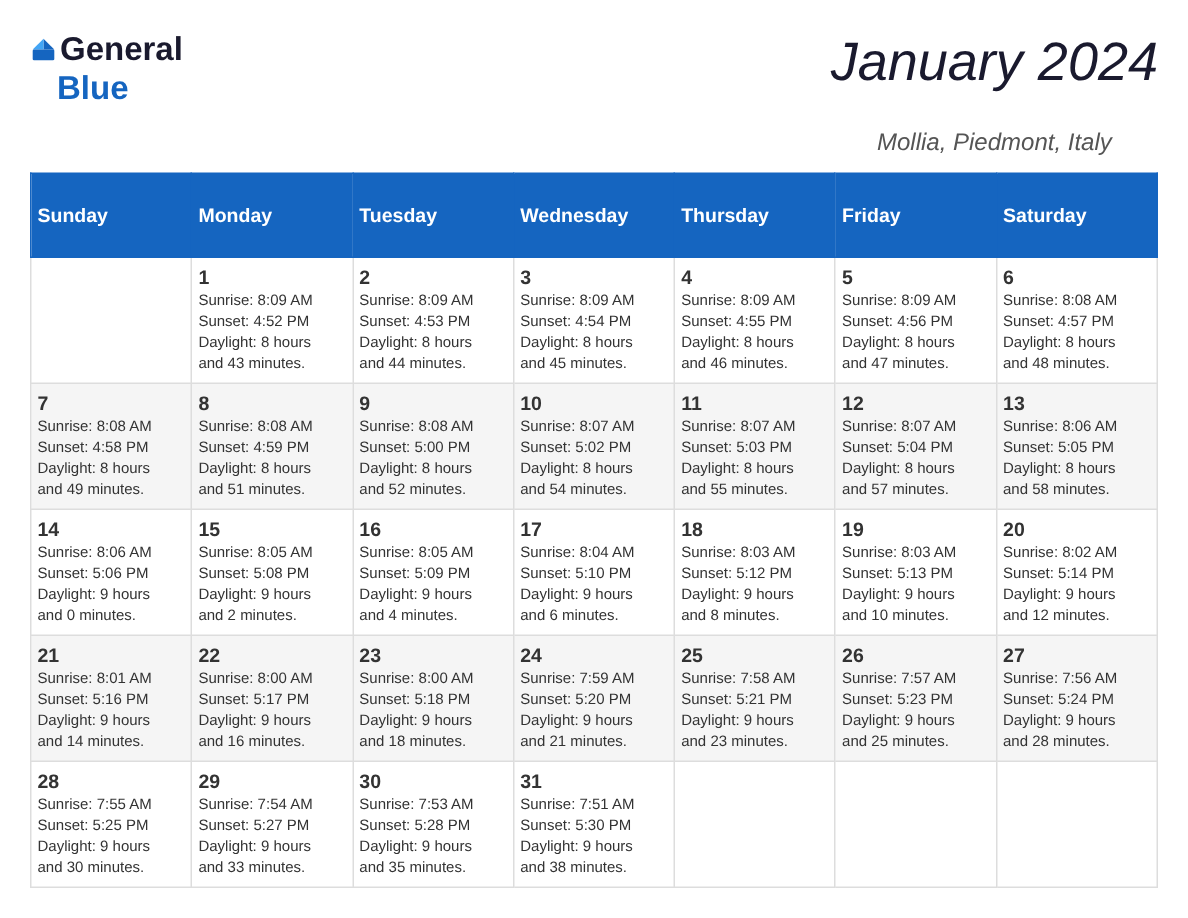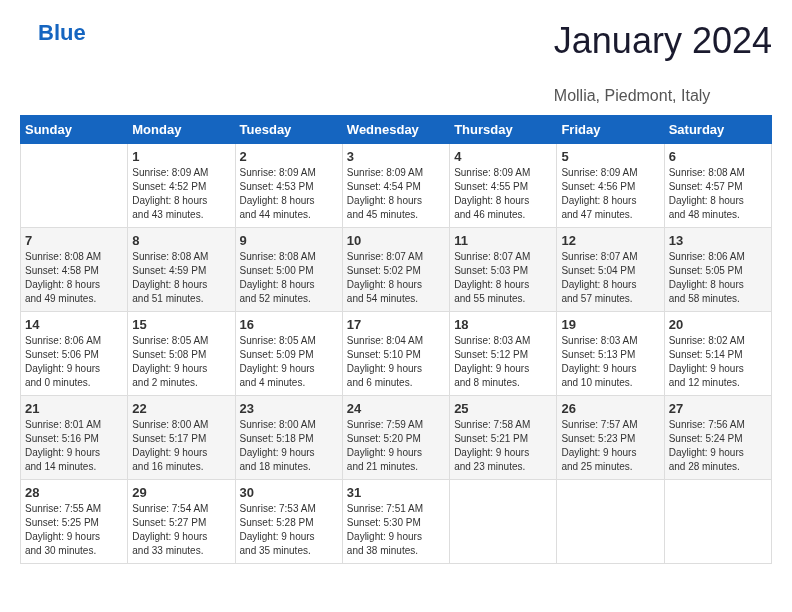--- a/index.html
+++ b/index.html
@@ -26,42 +26,43 @@
       width: 18px;
       height: 18px;
       margin-right: 2px;
       vertical-align: middle;
     }
     .logo-row {
       display: flex;
       align-items: center;
     }
     .title-section {
-      text-align: left;
+      text-align: center;
+      font-style: italic;
     }
     .month-title {
       font-size: 36px;
       font-weight: normal;
       color: #1a1a2e;
     }
     .subtitle {
       font-size: 16px;
       color: #555;
       margin-top: 25px;
     }
     table {
       width: 100%;
       border-collapse: collapse;
     }
     thead tr th {
       background: #1565c0;
       color: #fff;
       font-size: 13px;
       font-weight: bold;
-      padding: 6px 4px;
+      padding: 20px 4px;
       text-align: left;
       border: 1px solid #1565c0;
     }
     tbody tr td {
       vertical-align: top;
       padding: 5px 4px;
       border: 1px solid #ddd;
       width: 14.28%;
       font-size: 11px;
       color: #333;
@@ -84,20 +85,28 @@
     }
     .empty-cell {
       background: #fff !important;
     }
   </style>
 </head>
 <body>
 
 <div class="header">
   <div class="logo">
+    <div class="logo-row">
+      <svg class="logo-icon" viewBox="0 0 20 20" xmlns="http://www.w3.org/2000/svg">
+        <polygon points="10,2 18,10 10,10" fill="#1565c0"></polygon>
+        <polygon points="10,2 2,10 10,10" fill="#42a5f5"></polygon>
+        <rect x="2" y="10" width="16" height="8" fill="#1565c0" rx="1"></rect>
+      </svg>
+      <span style="font-size:22px;font-weight:bold;color:#1a1a2e;">General</span>
+    </div>
     <span style="font-size:22px;font-weight:bold;color:#1565c0;margin-left:18px;">Blue</span>
   </div>
   <div class="title-section">
     <div class="month-title">January 2024</div>
     <div class="subtitle">Mollia, Piedmont, Italy</div>
   </div>
 </div>
 
 <table>
   <thead>

